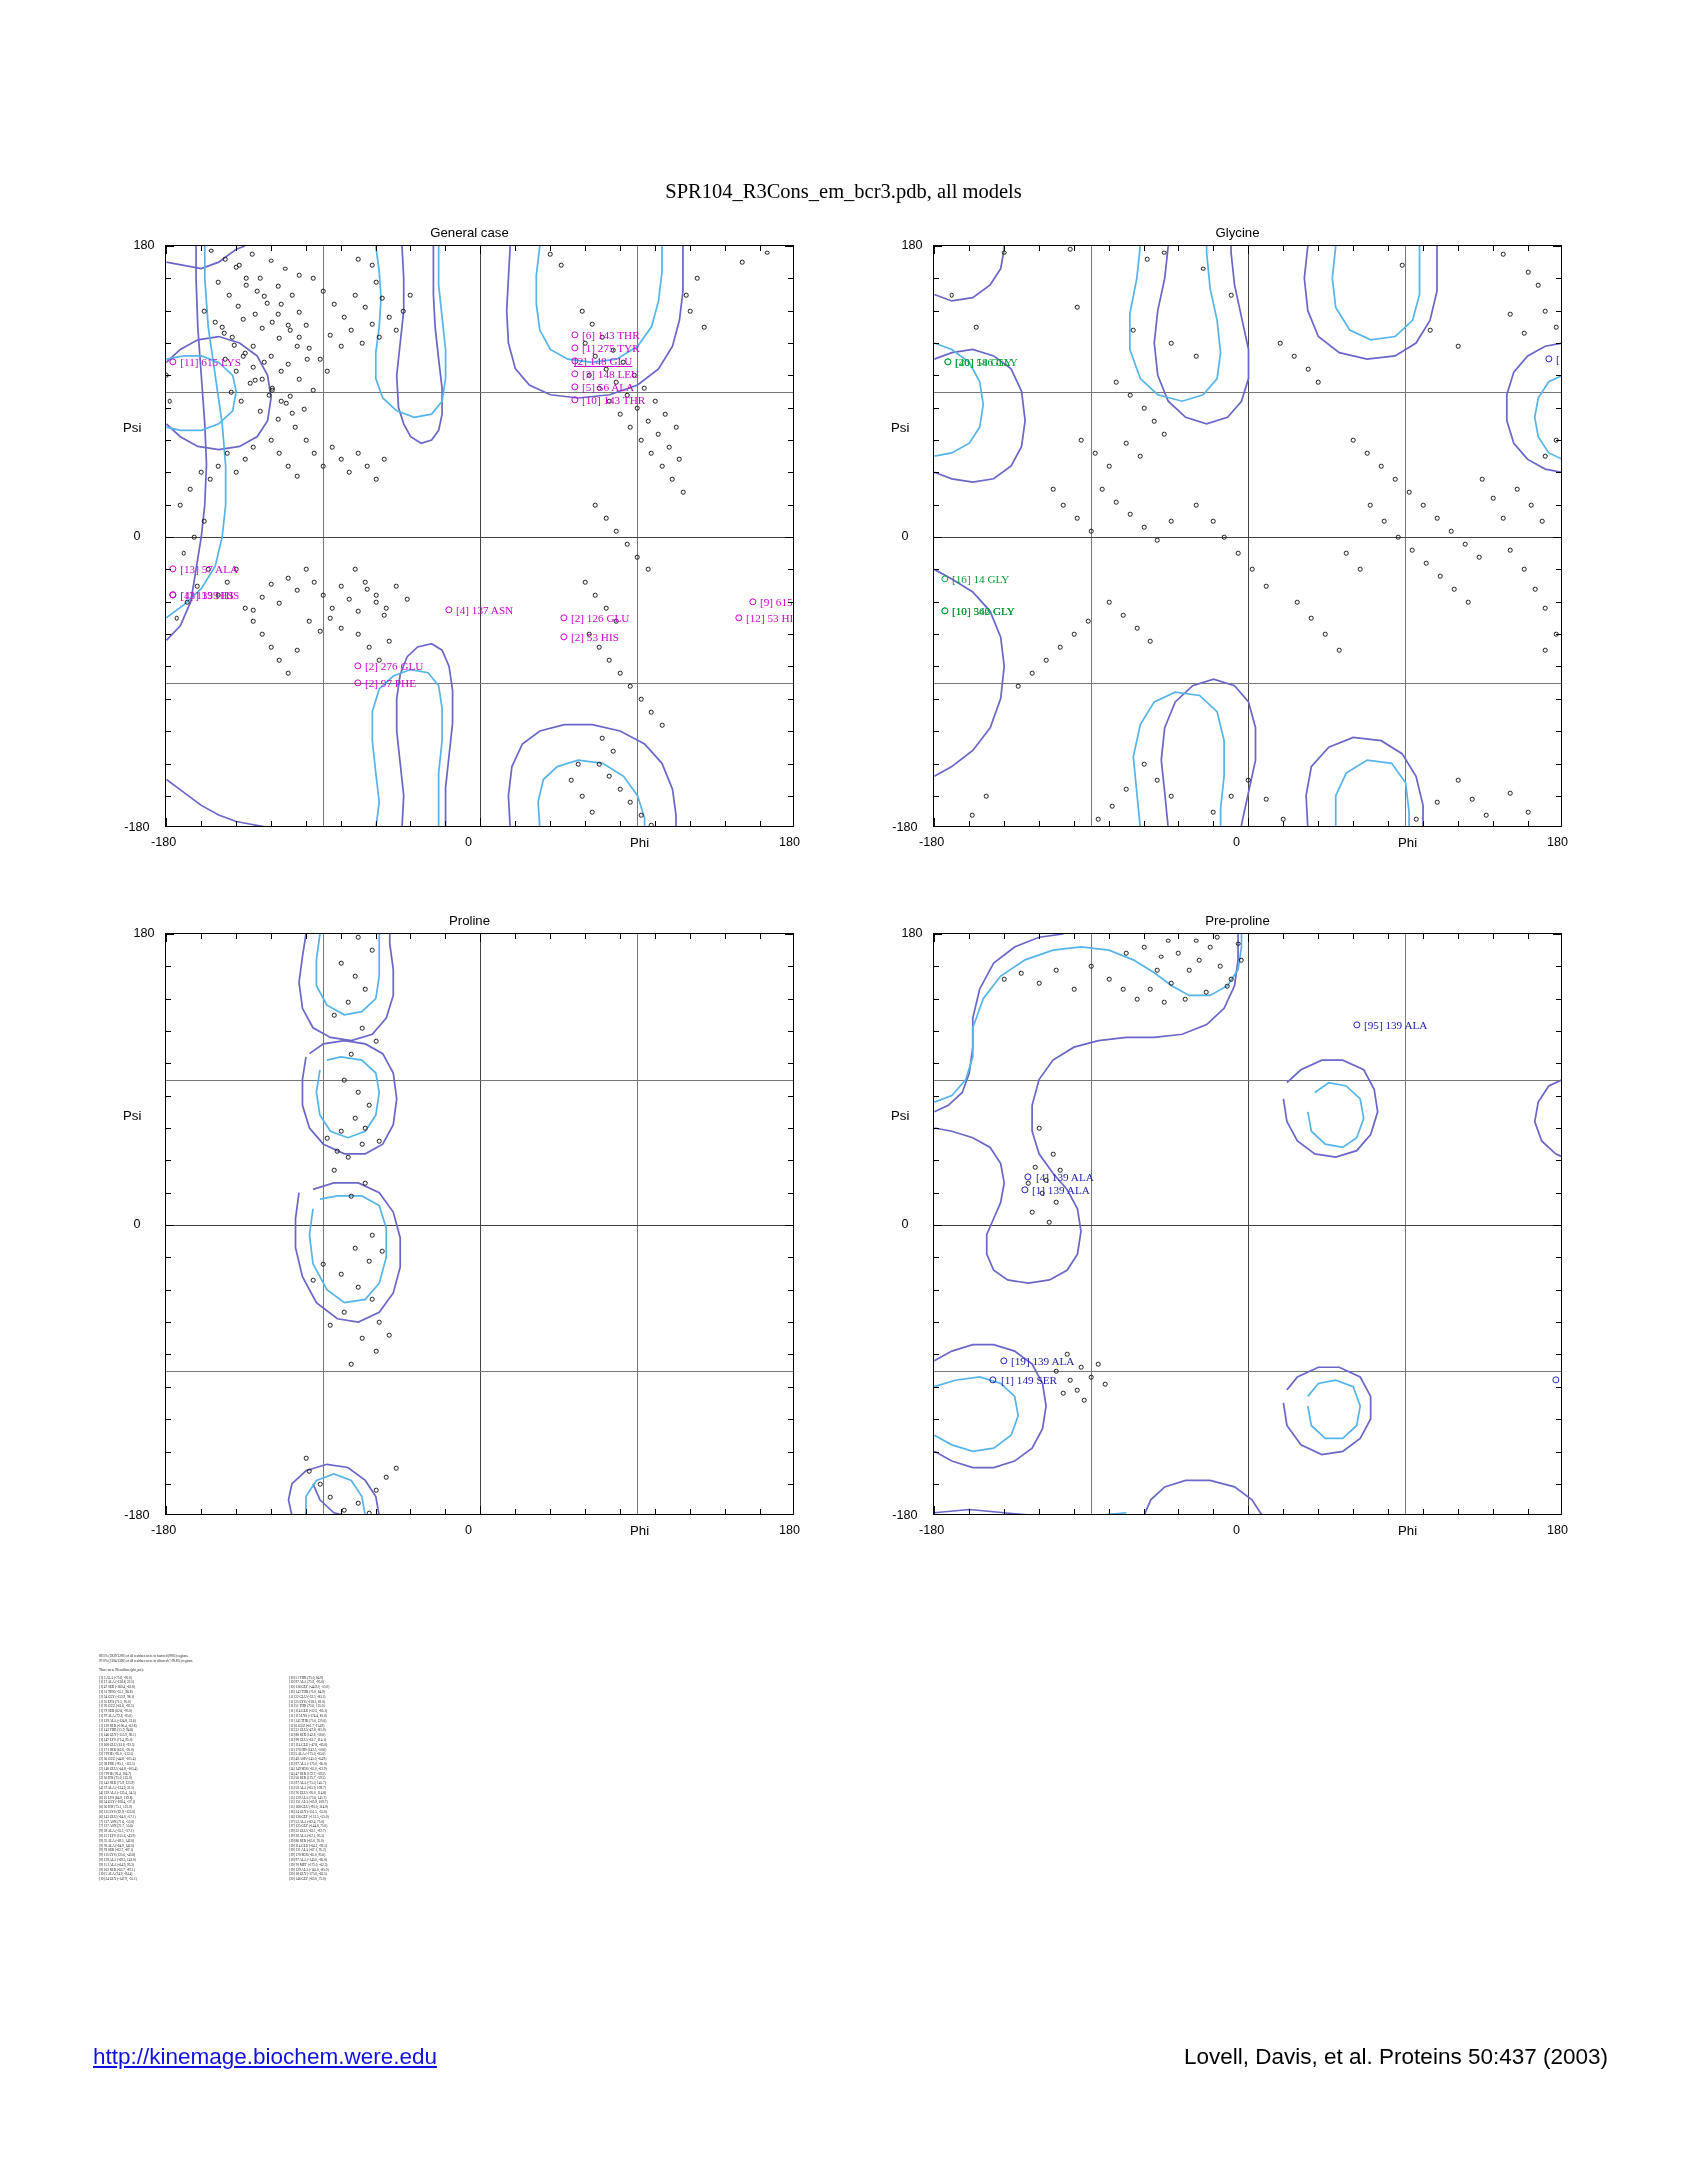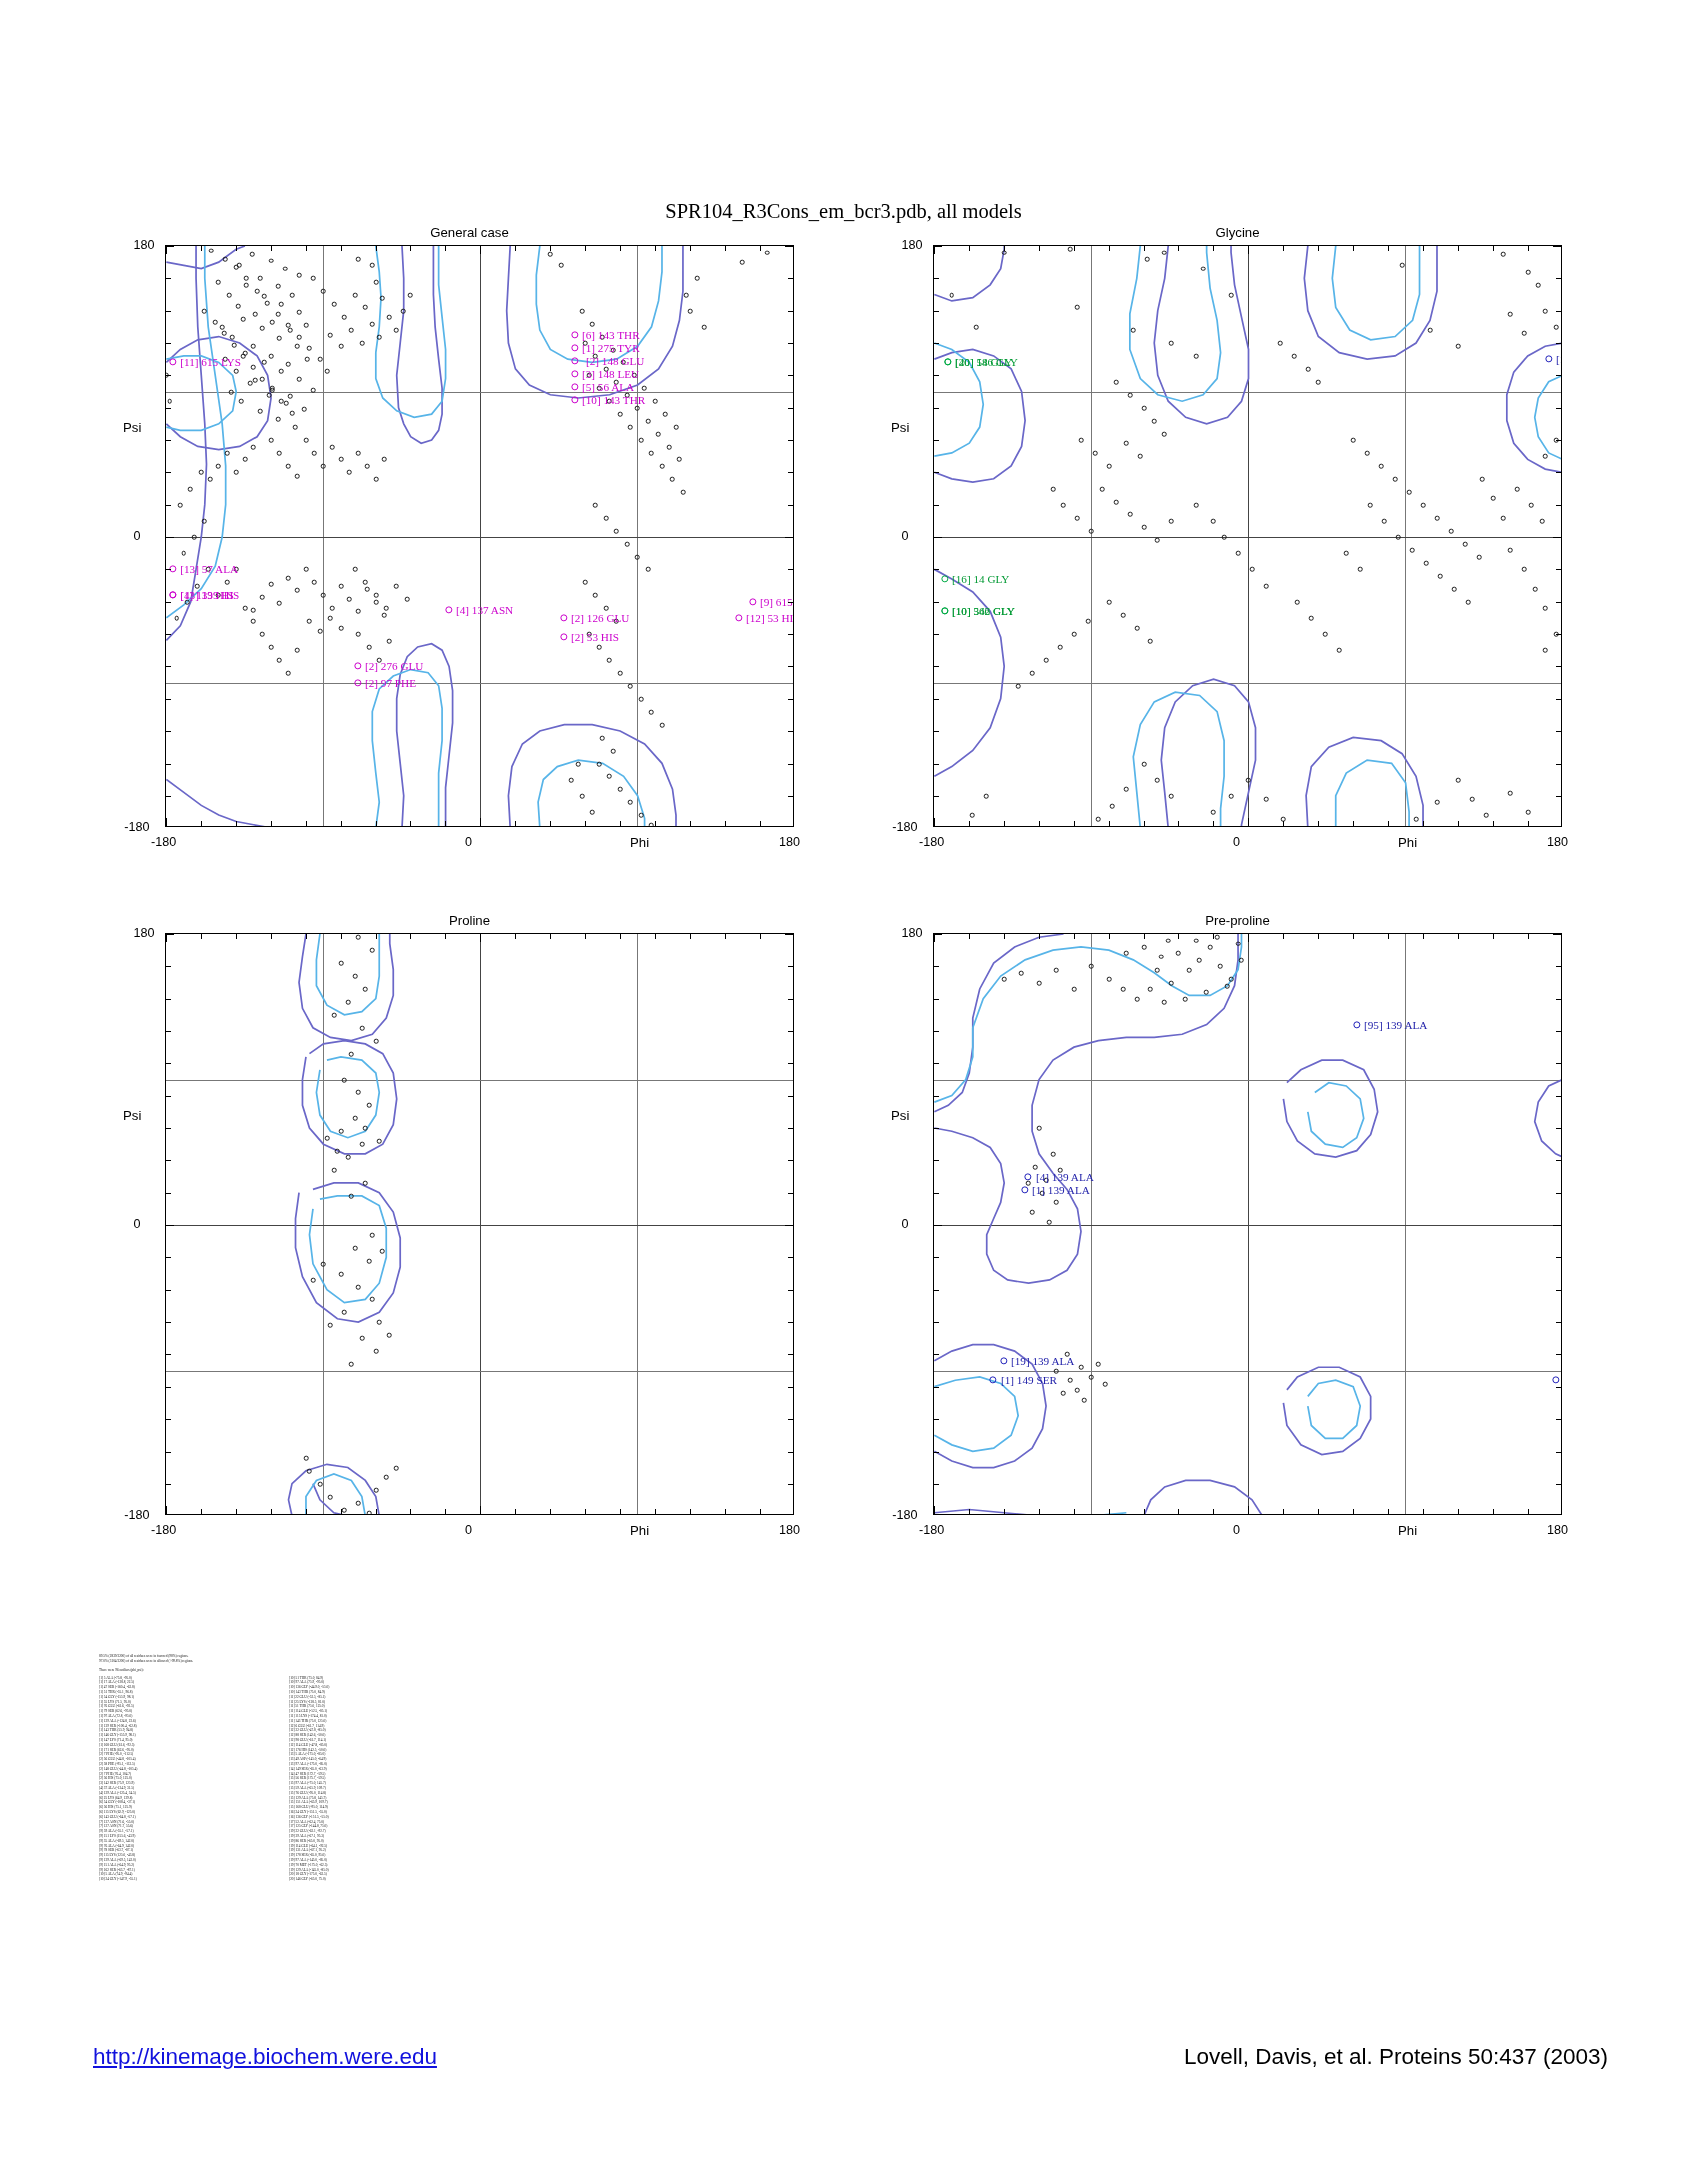--- a/index.html
+++ b/index.html
@@ -31,21 +31,20 @@
     letter-spacing: 0.3px;
   }
   #subtitle {
     position: absolute;
     top: 180px;
     left: 0;
     width: 1687px;
     text-align: center;
     font-size: 20.5px;
     font-family: "Liberation Serif", serif;
-    margin-top: 20px;
   }
   .panel {
     position: absolute;
   }
   .panel-title {
     position: absolute;
     top: 0;
     left: 0;
     width: 100%;
     text-align: center;
@@ -440,21 +439,21 @@
         <div class="out-label magenta" style="left: 405px; top: 391px;">[2] 53 HIS</div>
         <div class="out-marker" style="left: 587px; top: 356px; border: 1.3px solid rgb(204, 0, 204);"></div>
         <div class="out-label magenta" style="left: 594px; top: 356px;">[9] 615 LYS</div>
         <div class="out-marker" style="left: 573px; top: 372px; border: 1.3px solid rgb(204, 0, 204);"></div>
         <div class="out-label magenta" style="left: 580px; top: 372px;">[12] 53 HIS</div>
         <div class="out-marker" style="left: 409px; top: 89px; border: 1.3px solid rgb(204, 0, 204);"></div>
         <div class="out-label magenta" style="left: 416px; top: 89px;">[6] 143 THR</div>
         <div class="out-marker" style="left: 409px; top: 102px; border: 1.3px solid rgb(204, 0, 204);"></div>
         <div class="out-label magenta" style="left: 416px; top: 102px;">[1] 275 TYR</div>
         <div class="out-marker" style="left: 409px; top: 115px; border: 1.3px solid rgb(204, 0, 204);"></div>
-        <div class="out-label magenta" style="left: 420px; top: 115px;">[2] 148 GLU</div>
+        <div class="out-label magenta" style="left: 408px; top: 115px; text-decoration: underline;">[2] 148 GLU</div>
         <div class="out-marker" style="left: 409px; top: 128px; border: 1.3px solid rgb(204, 0, 204);"></div>
         <div class="out-label magenta" style="left: 416px; top: 128px;">[3] 148 LEU</div>
         <div class="out-marker" style="left: 409px; top: 141px; border: 1.3px solid rgb(204, 0, 204);"></div>
         <div class="out-label magenta" style="left: 416px; top: 141px;">[5] 56 ALA</div>
         <div class="out-marker" style="left: 409px; top: 154px; border: 1.3px solid rgb(204, 0, 204);"></div>
         <div class="out-label magenta" style="left: 416px; top: 154px;">[10] 143 THR</div>
         <div class="tick bottom" style="left: 0px; height: 8px;"></div>
         <div class="tick top" style="left: 0px; height: 8px;"></div>
         <div class="tick left" style="top: 0px; width: 8px;"></div>
         <div class="tick right" style="top: 0px; width: 8px;"></div>

